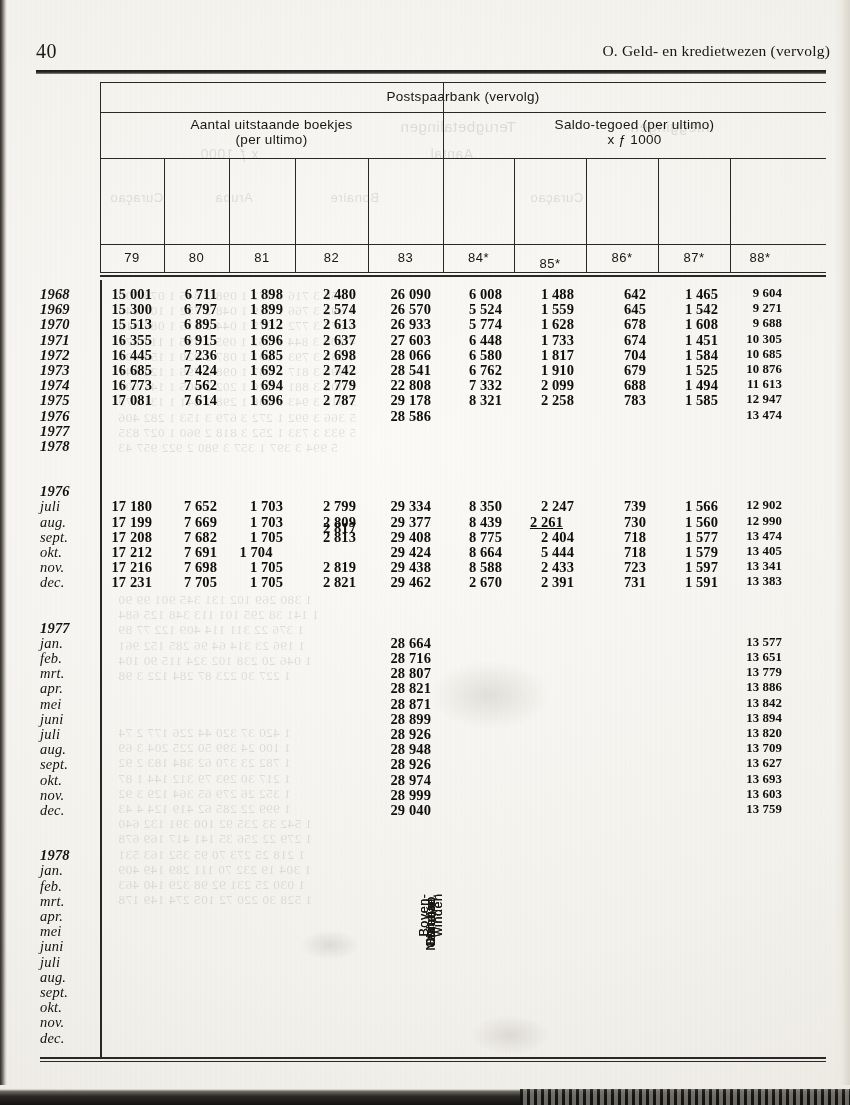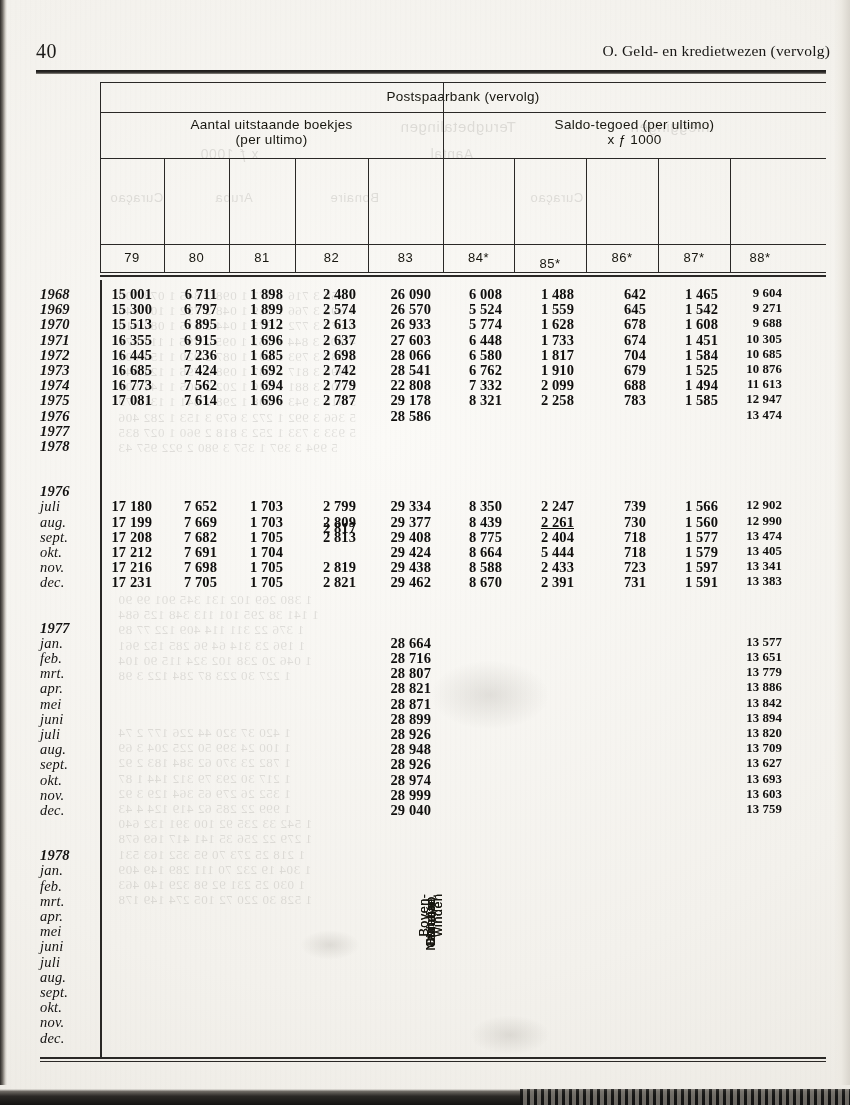--- a/index.html
+++ b/index.html
@@ -261,39 +261,39 @@
       <div class="cell b" style="left:550px;top:422.39999999999986px;width:60px;">739</div>
       <div class="cell b" style="left:622px;top:422.39999999999986px;width:60px;">1 566</div>
       <div class="cell b sm" style="left:694px;top:422.39999999999986px;width:52px;">12 902</div>
       <div class="rowlabel" style="left:4px;top:437.59999999999985px;">aug.</div>
       <div class="cell b" style="left:64px;top:437.59999999999985px;width:52px;">17 199</div>
       <div class="cell b" style="left:128px;top:437.59999999999985px;width:53px;">7 669</div>
       <div class="cell b" style="left:193px;top:437.59999999999985px;width:54px;">1 703</div>
       <div class="cell b" style="left:259px;top:437.59999999999985px;width:61px;">2 809</div>
       <div class="cell b" style="left:332px;top:437.59999999999985px;width:63px;">29 377</div>
       <div class="cell b" style="left:407px;top:437.59999999999985px;width:59px;">8 439</div>
-      <div class="cell b" style="left:478px;top:437.59999999999985px;width:60px;text-decoration:underline;">2 261</div>
+      <div class="cell b" style="left:467px;top:437.59999999999985px;width:60px;text-decoration:underline;">2 261</div>
       <div class="cell b" style="left:550px;top:437.59999999999985px;width:60px;">730</div>
       <div class="cell b" style="left:622px;top:437.59999999999985px;width:60px;">1 560</div>
       <div class="cell b sm" style="left:694px;top:437.59999999999985px;width:52px;">12 990</div>
       <div class="rowlabel" style="left:4px;top:452.79999999999984px;">sept.</div>
       <div class="cell b" style="left:64px;top:452.79999999999984px;width:52px;">17 208</div>
       <div class="cell b" style="left:128px;top:452.79999999999984px;width:53px;">7 682</div>
       <div class="cell b" style="left:193px;top:452.79999999999984px;width:54px;">1 705</div>
       <div class="cell b" style="left:259px;top:452.79999999999984px;width:61px;">2 813</div>
       <div class="cell b" style="left:332px;top:452.79999999999984px;width:63px;">29 408</div>
       <div class="cell b" style="left:407px;top:452.79999999999984px;width:59px;">8 775</div>
       <div class="cell b" style="left:478px;top:452.79999999999984px;width:60px;">2 404</div>
       <div class="cell b" style="left:550px;top:452.79999999999984px;width:60px;">718</div>
       <div class="cell b" style="left:622px;top:452.79999999999984px;width:60px;">1 577</div>
       <div class="cell b sm" style="left:694px;top:452.79999999999984px;width:52px;">13 474</div>
       <div class="rowlabel" style="left:4px;top:467.99999999999983px;">okt.</div>
       <div class="cell b" style="left:64px;top:467.99999999999983px;width:52px;">17 212</div>
       <div class="cell b" style="left:128px;top:467.99999999999983px;width:53px;">7 691</div>
-      <div class="cell b" style="left:193px;top:467.99999999999983px;width:54px;">1 704</div>
+      <div class="cell b" style="left:193px;top:467.99999999999983px;width:54px;text-align:center;">1 704</div>
       <div class="cell b" style="left:259px;top:444px;width:61px;">2 817</div>
       <div class="cell b" style="left:332px;top:467.99999999999983px;width:63px;">29 424</div>
       <div class="cell b" style="left:407px;top:467.99999999999983px;width:59px;">8 664</div>
       <div class="cell b" style="left:478px;top:467.99999999999983px;width:60px;">5 444</div>
       <div class="cell b" style="left:550px;top:467.99999999999983px;width:60px;">718</div>
       <div class="cell b" style="left:622px;top:467.99999999999983px;width:60px;">1 579</div>
       <div class="cell b sm" style="left:694px;top:467.99999999999983px;width:52px;">13 405</div>
       <div class="rowlabel" style="left:4px;top:483.1999999999998px;">nov.</div>
       <div class="cell b" style="left:64px;top:483.1999999999998px;width:52px;">17 216</div>
       <div class="cell b" style="left:128px;top:483.1999999999998px;width:53px;">7 698</div>
@@ -304,21 +304,21 @@
       <div class="cell b" style="left:478px;top:483.1999999999998px;width:60px;">2 433</div>
       <div class="cell b" style="left:550px;top:483.1999999999998px;width:60px;">723</div>
       <div class="cell b" style="left:622px;top:483.1999999999998px;width:60px;">1 597</div>
       <div class="cell b sm" style="left:694px;top:483.1999999999998px;width:52px;">13 341</div>
       <div class="rowlabel" style="left:4px;top:498.3999999999998px;">dec.</div>
       <div class="cell b" style="left:64px;top:498.3999999999998px;width:52px;">17 231</div>
       <div class="cell b" style="left:128px;top:498.3999999999998px;width:53px;">7 705</div>
       <div class="cell b" style="left:193px;top:498.3999999999998px;width:54px;">1 705</div>
       <div class="cell b" style="left:259px;top:498.3999999999998px;width:61px;">2 821</div>
       <div class="cell b" style="left:332px;top:498.3999999999998px;width:63px;">29 462</div>
-      <div class="cell b" style="left:407px;top:498.3999999999998px;width:59px;">8 670</div>
+      <div class="cell b" style="left:407px;top:498.3999999999998px;width:59px;">2 670</div>
       <div class="cell b" style="left:478px;top:498.3999999999998px;width:60px;">2 391</div>
       <div class="cell b" style="left:550px;top:498.3999999999998px;width:60px;">731</div>
       <div class="cell b" style="left:622px;top:498.3999999999998px;width:60px;">1 591</div>
       <div class="cell b sm" style="left:694px;top:498.3999999999998px;width:52px;">13 383</div>
       <div class="rowlabel yr" style="left:4px;top:543.5999999999998px;">1977</div>
       <div class="rowlabel" style="left:4px;top:558.7999999999998px;">jan.</div>
       <div class="cell b" style="left:332px;top:558.7999999999998px;width:63px;">28 664</div>
       <div class="cell b sm" style="left:694px;top:558.7999999999998px;width:52px;">13 577</div>
       <div class="rowlabel" style="left:4px;top:573.9999999999999px;">feb.</div>
       <div class="cell b" style="left:332px;top:573.9999999999999px;width:63px;">28 716</div>

